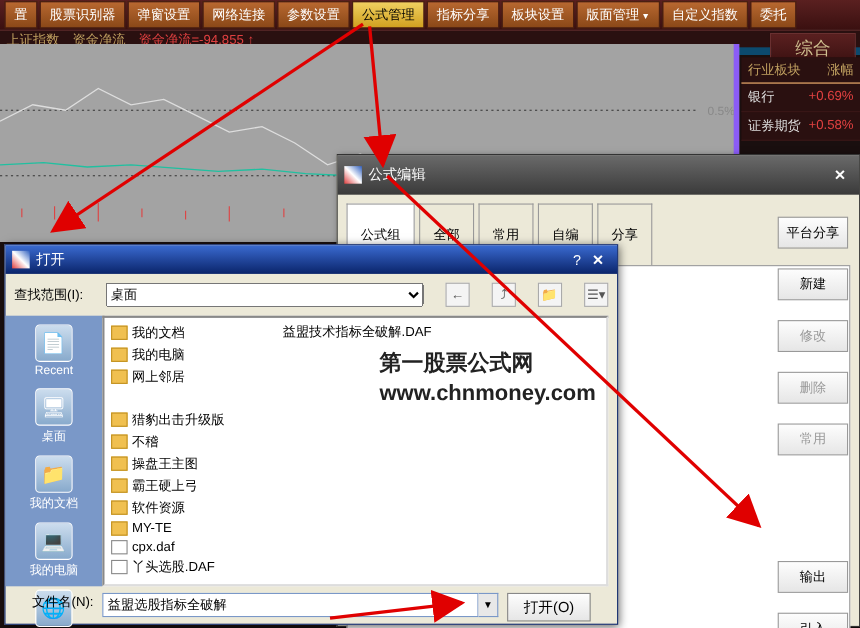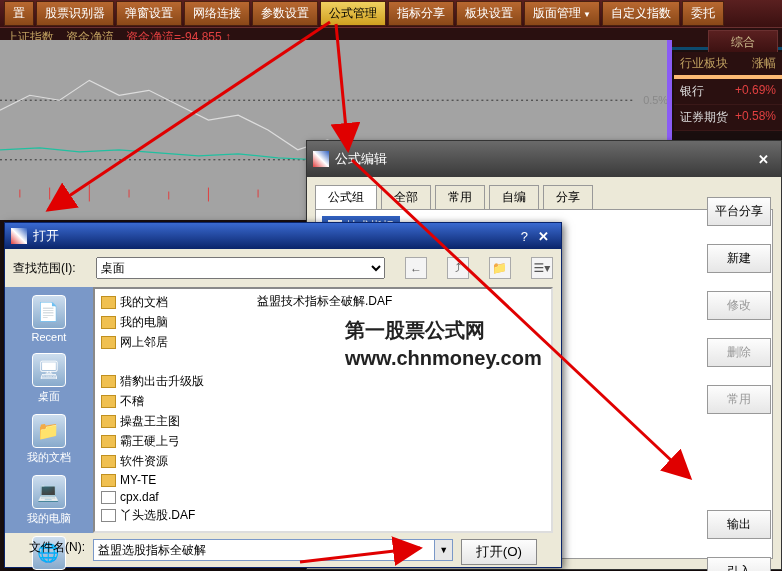--- a/index.html
+++ b/index.html
@@ -5,44 +5,44 @@
 *{box-sizing:border-box;margin:0;padding:0;font-family:"Microsoft YaHei",SimSun,sans-serif}
 body{width:782px;height:571px;background:#1a0f0f;overflow:hidden;position:relative}
 
 
 .topbar{background:linear-gradient(#5a2020,#3a1010);height:28px;display:flex;align-items:center;border-bottom:1px solid #6a3030;padding-left:4px}
 .topbtn{background:linear-gradient(#b86830,#8a4818);color:#fff;font-size:12px;padding:3px 8px;margin-right:2px;border:1px solid #4a2010;cursor:pointer;white-space:nowrap}
 .topbtn.active{background:linear-gradient(#f0d060,#d0a020);color:#000;font-weight:normal}
 .topbtn .drop{font-size:8px;margin-left:2px}
 
 
-.statusbar{background:#2a1010;height:22px;display:flex;align-items:center;padding:0 6px;border-bottom:3px solid #0c4a6e}
+.statusbar{background:#2a1010;height:22px;display:flex;align-items:flex-start;padding:0 6px;border-bottom:7px solid #0c4a6e}
 .st-item{color:#c0a060;font-size:12px;margin-right:12px}
 .st-red{color:#e04040}
-.comp-tab{position:absolute;right:4px;top:30px;background:linear-gradient(#5a2020,#3a1010);color:#d0c090;font-size:12px;padding:3px 22px;border:1px solid #6a3030}
+.comp-tab{position:absolute;right:4px;top:30px;background:linear-gradient(#5a2020,#3a1010);color:#d0c090;font-size:16px;padding:3px 22px;border:1px solid #6a3030}
 
 
 .chart{position:absolute;top:40px;left:0;width:672px;height:180px;background:#a3a3a3;border-right:5px solid #8b5cf6}
 .chart svg{width:100%;height:100%}
 .axisLabel{fill:#888;font-size:11px}
 .grid{stroke:#333;stroke-dasharray:2,3}
 
 
 .sector{position:absolute;right:0;top:52px;width:108px;background:#2a1010}
-.sector-hd{display:flex;color:#c0a060;font-size:12px;padding:3px 6px;border-bottom:4px solid #fdba74;justify-content:space-between}
+.sector-hd{display:flex;color:#c0a060;font-size:12px;padding:3px 6px;border-bottom:1px solid #fdba74;justify-content:space-between}
 .sector-row{display:flex;justify-content:space-between;color:#ddd;font-size:12px;padding:4px 6px;border-bottom:1px solid #3a1818}
 .sector-row .pct{color:#e04040}
 
 
 .fmwin{position:absolute;left:306px;top:140px;width:476px;height:430px;background:#ece9d8;border:1px solid #333;box-shadow:2px 2px 6px rgba(0,0,0,.5)}
 .fmwin-title{background:linear-gradient(#6a6a6a,#3a3a3a);color:#fff;height:26px;display:flex;align-items:center;padding:18px 6px;font-size:13px}
 .fmwin-title .ico{width:16px;height:16px;background:linear-gradient(45deg,#e04040,#fff 50%,#3060c0);margin-right:6px}
 .fmwin-title .close{margin-left:auto;font-weight:bold;cursor:pointer;padding:0 6px}
 .fmwin-tabs{display:flex;padding:8px 8px 0;gap:4px}
-.fmtab{background:#ece9d8;border:1px solid #999;border-bottom:none;padding:3px 12px;font-size:12px;cursor:pointer}
+.fmtab{background:#ece9d8;border:1px solid #999;border-bottom:none;padding:19px 12px;font-size:12px;cursor:pointer}
 .fmtab.on{background:#fff}
 .fmwin-body{margin:0 8px;background:#fff;border:1px solid #999;height:350px;padding:6px;position:relative}
 .treeitem{background:#3060c0;color:#fff;font-size:12px;padding:2px 6px;display:inline-flex;align-items:center}
 .treeitem .hico{background:#fff;color:#3060c0;width:14px;height:14px;display:inline-flex;align-items:center;justify-content:center;margin-right:4px;font-size:10px}
 
 
 .sidebtns{position:absolute;right:10px;top:56px;width:64px;display:flex;flex-direction:column;gap:18px}
 .sbtn{background:linear-gradient(#fdfdfd,#e6e6e6);border:1px solid #999;font-size:12px;padding:5px 0;text-align:center;cursor:pointer}
 .sbtn.dis{color:#999}
 .sidebtns .gap{height:60px}

